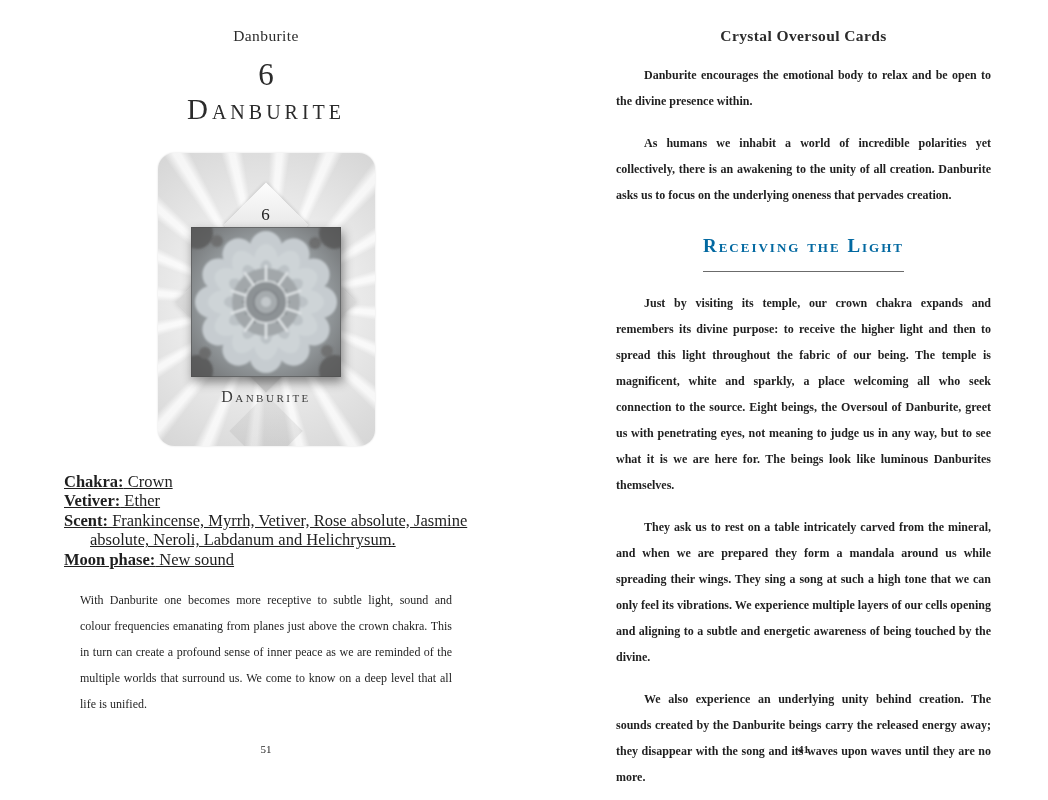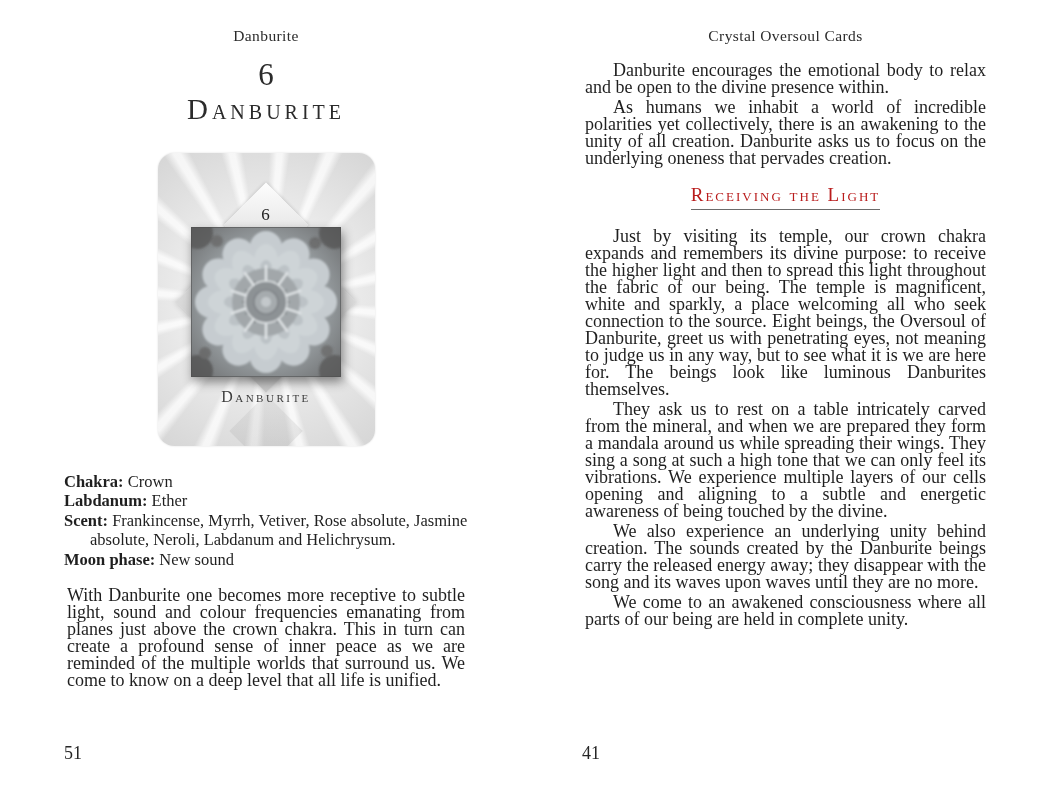--- a/index.html
+++ b/index.html
@@ -2,21 +2,21 @@
 <html><head>
 <meta charset="utf-8">
 <style>
   html,body{margin:0;padding:0;background:#ffffff;}
   .spread{
     position:relative;width:1048px;height:800px;background:#ffffff;
     font-family:"Liberation Serif", serif;color:#1f1f1f;overflow:hidden;
   }
   .page{position:absolute;top:0;height:800px;}
   .page-left{left:64px;width:404px;}
-  .page-right{left:582px;width:407px;}
+  .page-right{left:600px;width:407px;font-weight:bold;}
   .running-header{
     margin-top:27px;text-align:center;font-size:15.5px;color:#2b2b2b;
     letter-spacing:.4px;
   }
   .chapter-number{
     margin-top:13px;text-align:center;font-size:31px;color:#2b2b2b;line-height:1.1;
   }
   .chapter-title{
     margin-top:2px;text-align:center;font-size:29px;color:#2b2b2b;
     font-variant:small-caps;letter-spacing:4px;line-height:1.1;
@@ -60,38 +60,38 @@
     position:absolute;left:0;top:235px;width:100%;text-align:center;z-index:4;
     font-variant:small-caps;font-size:16px;letter-spacing:2.5px;color:#3d3d3d;
   }
   .bottom-diamond{
     position:absolute;width:52px;height:52px;left:82px;top:252px;
     transform:rotate(45deg);opacity:.22;
     background:linear-gradient(135deg,#bdbdbd,#8f8f8f);
   }
   
   .attributes{margin-top:26px;font-size:16.5px;line-height:19.5px;}
-  .attr-row{padding-left:26px;text-indent:-26px;}
+  .attr-row{padding-left:26px;text-indent:-26px;text-decoration:underline;}
   .attr-label{font-weight:bold;}
   
   .body-par{
-    margin:3px;font-size:18px;line-height:17px;text-align:justify;
+    margin:16px;font-size:12px;line-height:26px;text-align:justify;
     text-justify:inter-word;
   }
   .first-par{margin-top:18px;}
   .indent{text-indent:28px;}
   .intro-block{margin-top:17px;}
   .section-heading{
-    margin:18px auto 18px auto;text-align:center;width:fit-content;
-    font-variant:small-caps;font-size:19px;letter-spacing:2px;color:#b91c1c;
-    border-bottom:1.5px solid #6b6b6b;padding-bottom:3px;line-height:1.1;
+    margin:28px auto 18px auto;text-align:center;width:fit-content;
+    font-variant:small-caps;font-size:19px;letter-spacing:2px;color:#0369a1;
+    border-bottom:1.5px solid #6b6b6b;padding-bottom:14px;line-height:1.1;
   }
   .page-number{
-    position:absolute;top:743px;left:0;width:100%;
-    font-size:18px;color:#262626;
+    position:absolute;top:743px;left:0;width:100%;text-align:center;
+    font-size:11px;color:#262626;
   }
 </style>
 </head>
 <body>
 
 <div class="spread">
 
   <div class="page page-left">
 
     <div class="running-header">Danburite</div>
@@ -184,21 +184,21 @@
         </g>
         <rect width="150" height="150" fill="none" stroke="#4c4c4c" stroke-width="2" opacity="0.55"></rect>
       </svg>
 
       <div class="card-title">Danburite</div>
       <div class="bottom-diamond"></div>
     </div>
 
     <div class="attributes">
       <div class="attr-row"><span class="attr-label">Chakra:</span><span> Crown</span></div>
-      <div class="attr-row"><span class="attr-label">Labdanum:</span><span> Ether</span></div>
+      <div class="attr-row"><span class="attr-label">Vetiver:</span><span> Ether</span></div>
       <div class="attr-row"><span class="attr-label">Scent:</span><span> Frankincense, Myrrh, Vetiver, Rose absolute, Jasmine absolute, Neroli, Labdanum and Helichrysum.</span></div>
       <div class="attr-row"><span class="attr-label">Moon phase:</span><span> New sound</span></div>
     </div>
 
     <p class="body-par first-par">With Danburite one becomes more receptive to subtle light, sound and colour frequencies emanating from planes just above the crown chakra. This in turn can create a profound sense of inner peace as we are reminded of the multiple worlds that surround us. We come to know on a deep level that all life is unified.</p>
 
     <div class="page-number">51</div>
   </div>
 
   <div class="page page-right">

